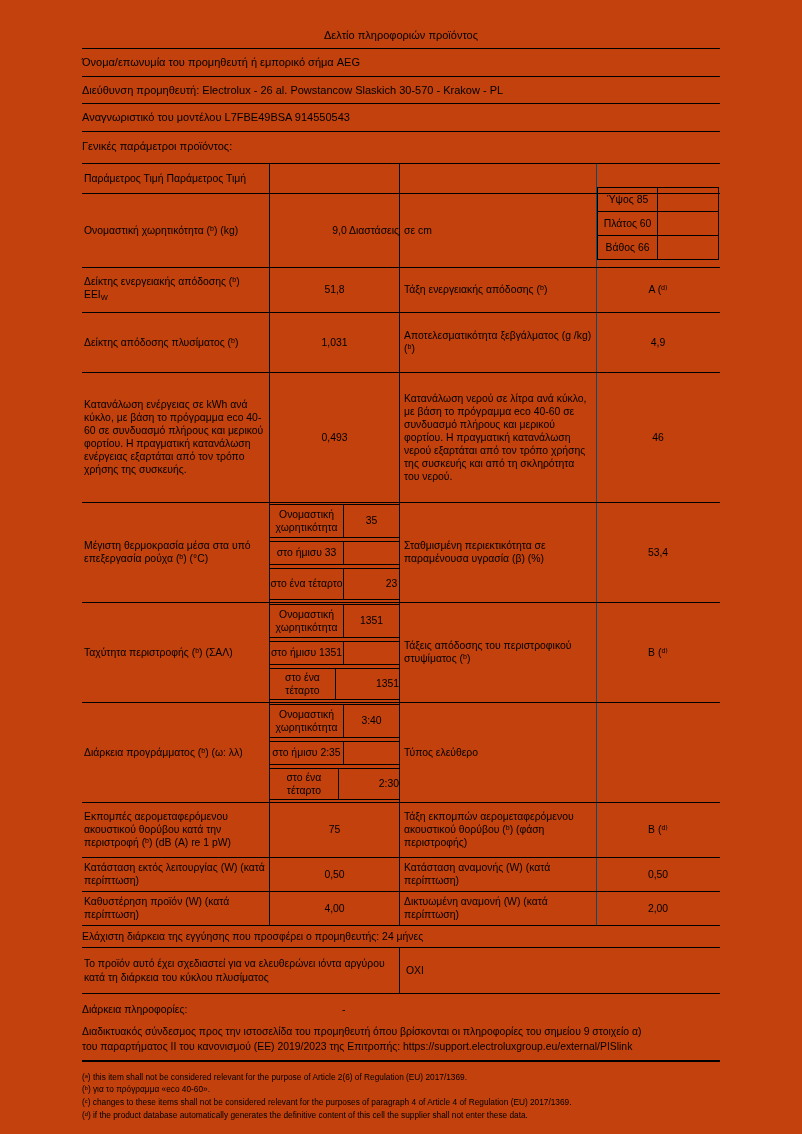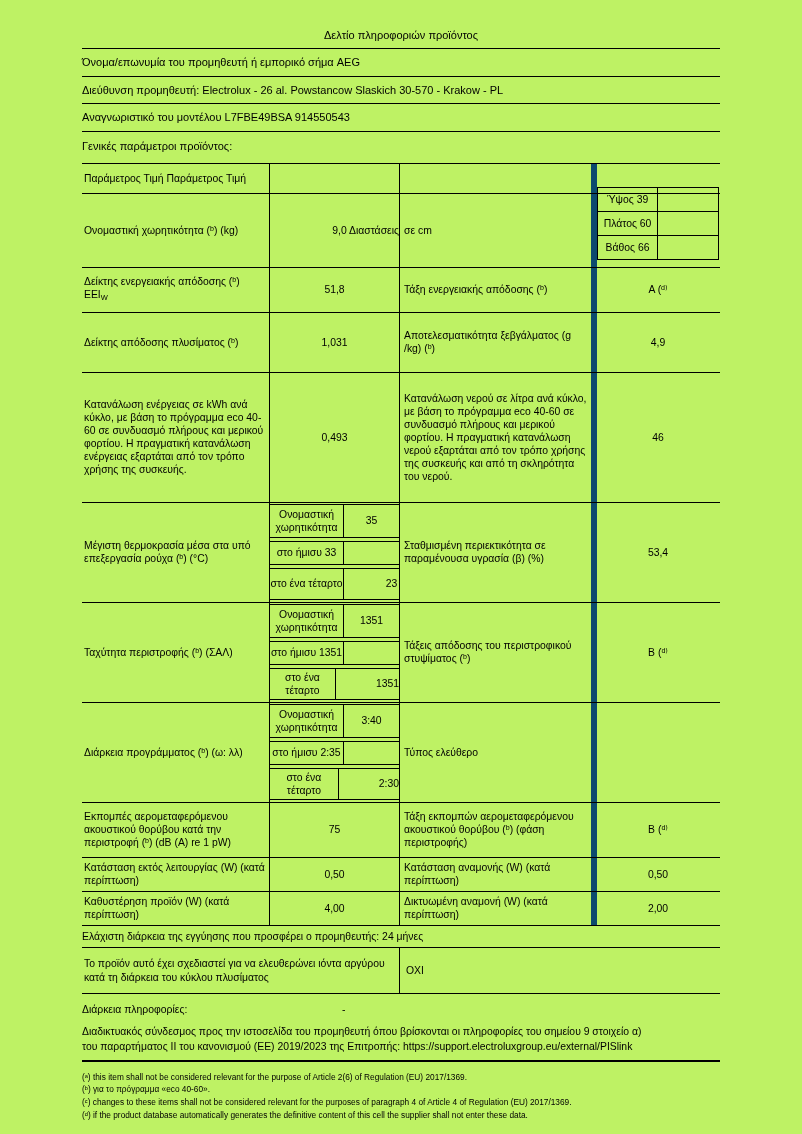--- a/index.html
+++ b/index.html
@@ -1,30 +1,30 @@
 <!DOCTYPE html>
 <html><head>
 <meta charset="utf-8">
 <style>
   * { margin:0; padding:0; box-sizing:border-box; }
   html,body { background:#fff; }
   body { width:802px; height:1134px; font-family:"Liberation Sans","DejaVu Sans",sans-serif; color:#000; }
-  .page { width:802px; height:1134px; padding:0 82px; background:#bef264; overflow:hidden; }
+  .page { width:802px; height:1134px; padding:0 82px; background:#c2410c; overflow:hidden; }
 
   .doc-title { padding-top:29px; padding-bottom:7px; text-align:center; font-size:11px;
                border-bottom:1.5px solid #000; }
   .info-row  { font-size:11px; padding:7px 2px 0 0; height:27.5px; border-bottom:1.5px solid #000; }
   .heading-row { font-size:11px; padding:8px 2px 0 0; height:31px; }
 
   .ptable { border-top:1.5px solid #000; font-size:10.4px; line-height:13px; }
   .trow { display:flex; border-bottom:1.5px solid #000; }
   .c1 { width:188px; border-right:1px solid #000; padding:3px 3px 3px 2px;
         display:flex; flex-direction:column; justify-content:center; }
   .c2 { width:130px; border-right:1px solid #000; display:flex; align-items:center; justify-content:center; text-align:center; }
-  .c3 { width:197px; border-right:6px solid #0c4a6e; padding:3px 4px; display:flex; flex-direction:column; justify-content:center; }
+  .c3 { width:197px; border-right:1px solid #0c4a6e; padding:3px 4px; display:flex; flex-direction:column; justify-content:center; }
   .c4 { width:122px; display:flex; align-items:center; justify-content:center; text-align:center; }
 
   .r-header { height:30px; }
   .r-cap    { height:74px; }
   .r-eei    { height:45px; }
   .r-wash   { height:60px; }
   .r-cons   { height:130px; }
   .r-sub    { height:100px; }
   .r-noise  { height:55px; }
   .r-small  { height:34px; }
@@ -77,21 +77,21 @@
       <div class="c4"></div>
     </div>
 
     <div class="trow r-cap">
       <div class="c1">Ονομαστική χωρητικότητα (ᵇ) (kg)</div>
       <div class="c2 cap-val nw">9,0 Διαστάσεις</div>
       <div class="c3">σε cm</div>
       <div class="c4" style="display:block;">
         <div class="dims">
           <div class="dim-box">
-            <div class="dim-label">Ύψος 39</div>
+            <div class="dim-label">Ύψος 85</div>
             <div class="dim-empty"></div>
           </div>
           <div class="dim-box">
             <div class="dim-label">Πλάτος 60</div>
             <div class="dim-empty"></div>
           </div>
           <div class="dim-box">
             <div class="dim-label">Βάθος 66</div>
             <div class="dim-empty"></div>
           </div>

